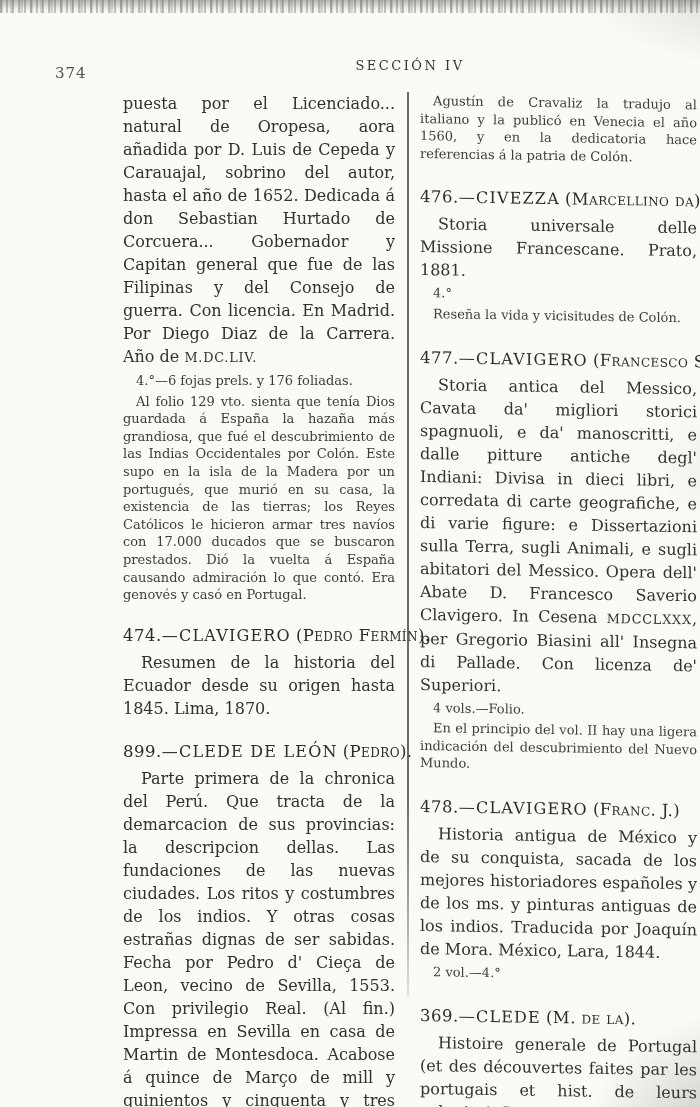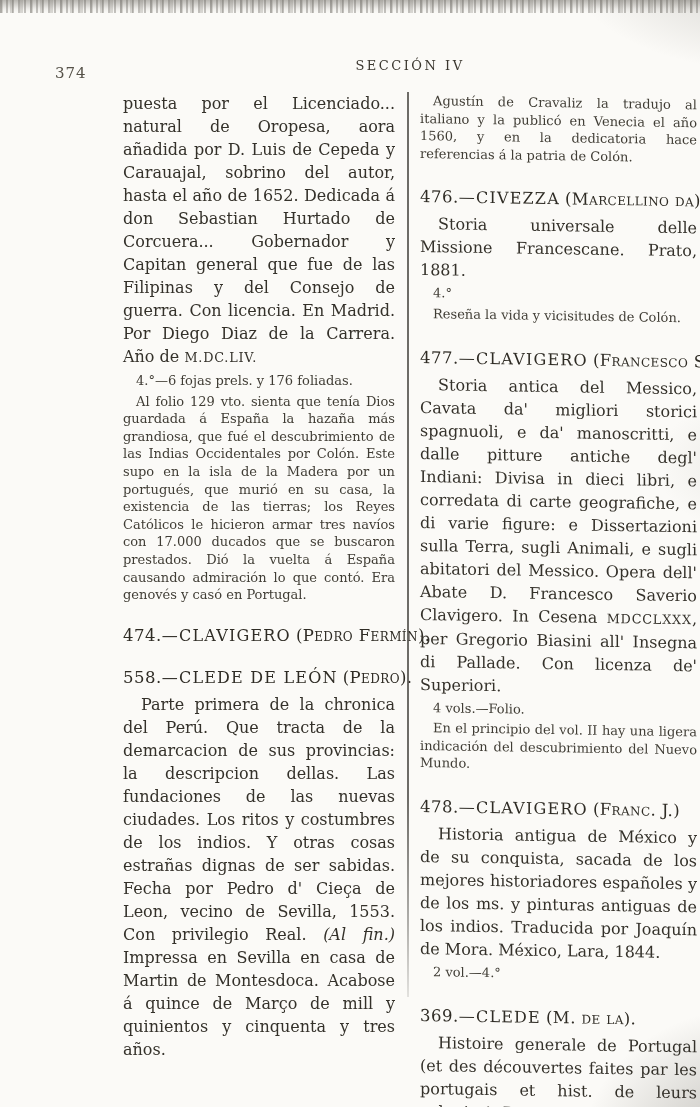--- a/index.html
+++ b/index.html
@@ -52,42 +52,43 @@
     text-indent:13px;margin-top:3px;color:#403d35;
   }
   .entry{
     margin:21px 0 5px 0;font-size:16px;line-height:21px;
     white-space:nowrap;color:#2f2c25;
   }
   .entry .num{font-weight:normal;font-size:16.5px;letter-spacing:.5px;}
   .entry .ename{letter-spacing:1.2px;}
   .entry .author{font-variant:small-caps;letter-spacing:.4px;margin-left:5px;font-size:16.5px;}
   .rom{font-size:.8em;letter-spacing:.8px;}
-  .alfin{font-style:italic;}
+  .alfin{}
   .gap-lg{margin-top:24px;}
 </style>
 </head>
 <body>
 
 <div class="page">
   <div class="scan-edge-top"></div>
 
   <span class="page-number">374</span>
   <div class="section-header">SECCIÓN IV</div>
 
   <div class="columns">
 
     <div class="col col-left">
       <p class="body noindent"><span>puesta por el Licenciado... natural de Oropesa, aora añadida por D. Luis de Cepeda y Carauajal, sobrino del autor, hasta el año de 1652. Dedicada á don Sebastian Hurtado de Corcuera... Gobernador y Capitan general que fue de las Filipinas y del Consejo de guerra. Con licencia. En Madrid. Por Diego Diaz de la Carrera. Año de </span><span class="rom">M.DC.LIV.</span></p>
       <p class="note">4.°—6 fojas prels. y 176 foliadas.</p>
       <p class="note">Al folio 129 vto. sienta que tenía Dios guardada á España la hazaña más grandiosa, que fué el descubrimiento de las Indias Occidentales por Colón. Este supo en la isla de la Madera por un portugués, que murió en su casa, la existencia de las tierras; los Reyes Católicos le hicieron armar tres navíos con 17.000 ducados que se buscaron prestados. Dió la vuelta á España causando admiración lo que contó. Era genovés y casó en Portugal.</p>
 
       <p class="entry"><span class="num">474.</span><span class="ename">—CLAVIGERO</span><span class="author">(Pedro Fermín).</span></p>
+      <p class="body">Resumen de la historia del Ecuador desde su origen hasta 1845. Lima, 1870.</p>
 
-      <p class="entry"><span class="num">558.</span><span class="ename">—CLEDE DE LEÓN</span><span class="author">(Pedro).</span></p>
+      <p class="entry"><span class="num">899.</span><span class="ename">—CLEDE DE LEÓN</span><span class="author">(Pedro).</span></p>
       <p class="body"><span>Parte primera de la chronica del Perú. Que tracta de la demarcacion de sus provincias: la descripcion dellas. Las fundaciones de las nuevas ciudades. Los ritos y costumbres de los indios. Y otras cosas estrañas dignas de ser sabidas. Fecha por Pedro d' Cieça de Leon, vecino de Sevilla, 1553. Con privilegio Real. </span><span class="alfin">(Al fin.)</span><span> Impressa en Sevilla en casa de Martin de Montesdoca. Acabose á quince de Março de mill y quinientos y cinquenta y tres años.</span></p>
 
     </div>
 
     <div class="divider"></div>
 
     <div class="col col-right">
       <p class="note noindent" style="margin-top:0;text-indent:13px;">Agustín de Cravaliz la tradujo al italiano y la publicó en Venecia el año 1560, y en la dedicatoria hace referencias á la patria de Colón.</p>
 
       <p class="entry gap-lg"><span class="num">476.</span><span class="ename">—CIVEZZA</span><span class="author">(Marcellino da).</span></p>

